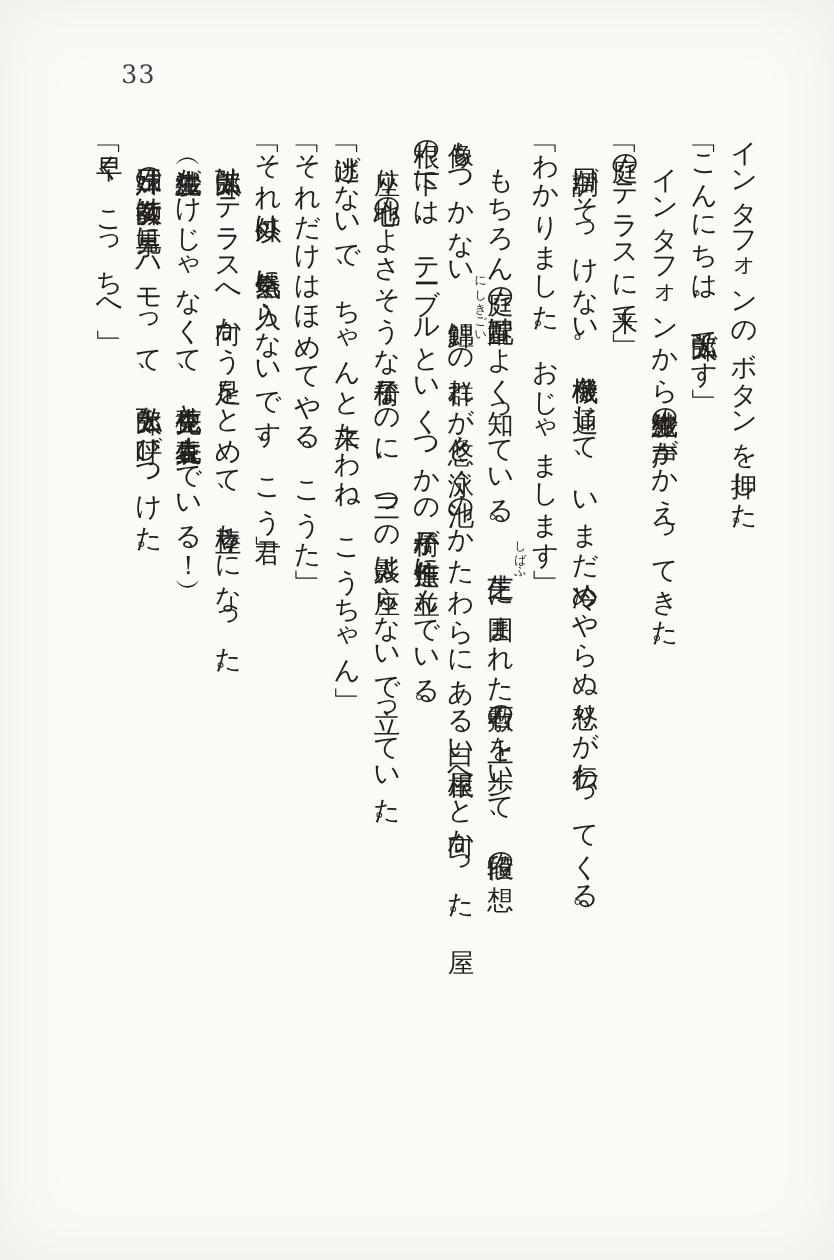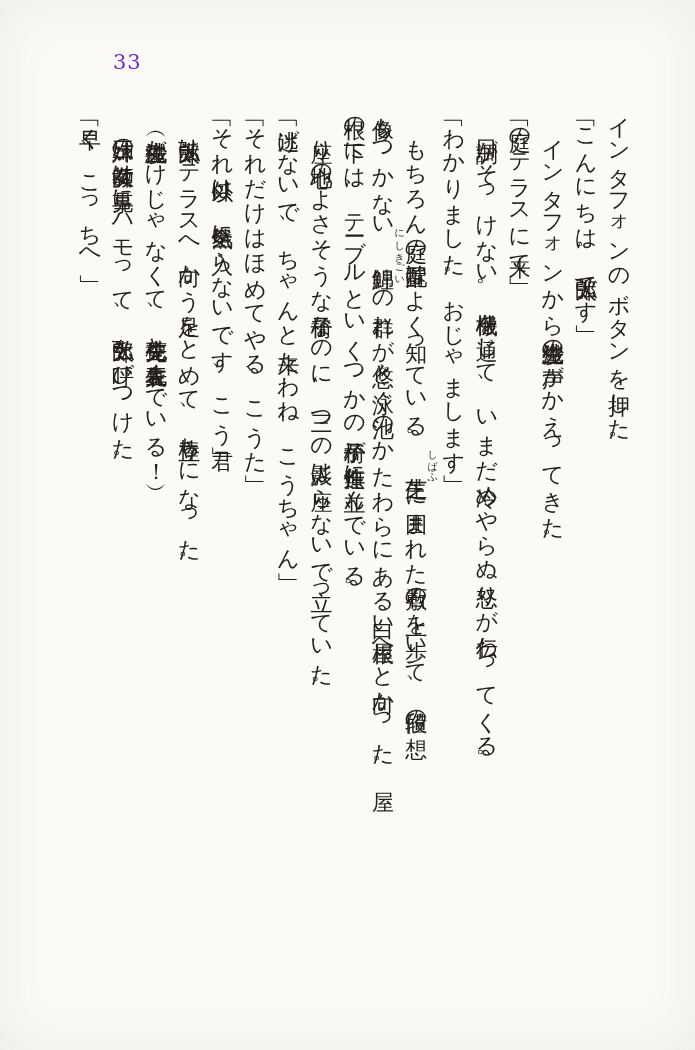--- a/index.html
+++ b/index.html
@@ -17,23 +17,22 @@
     box-shadow: inset 0 0 60px rgba(80,75,65,0.08);
     font-family: "DejaVu Serif", "Liberation Serif", serif;
     color: #221f1d;
     overflow: hidden;
   }
   .page-number {
     position: absolute;
     top: 50px;
     left: 101px;
     font-size: 21px;
-    color: #6d28d9;
+    color: #404040;
     letter-spacing: 1px;
-    margin-left: 12px;
   }
   .columns {
     position: absolute;
     top: 102px;
     left: 74px;
     width: 562px;
     height: 900px;
     display: flex;
     flex-direction: row-reverse;
     justify-content: space-between;

